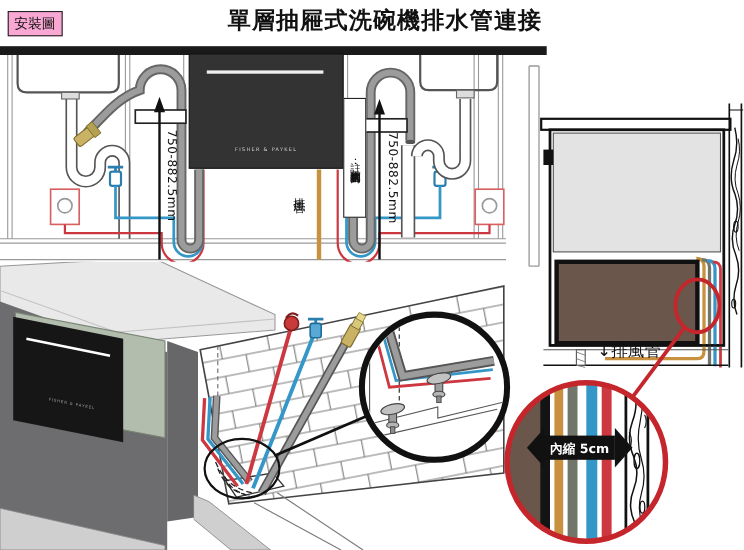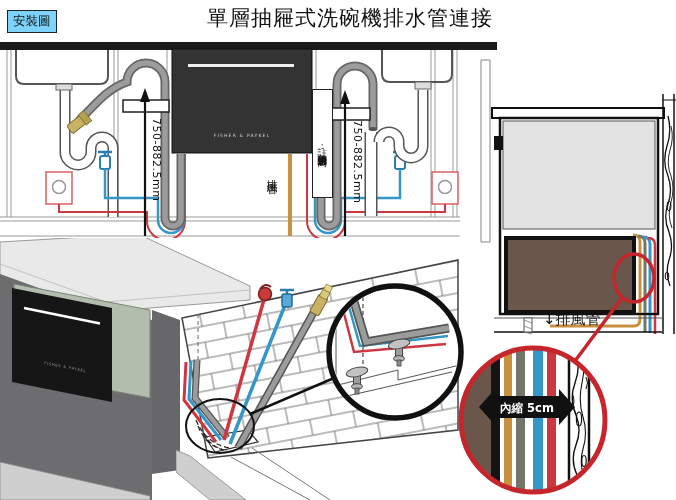--- a/index.html
+++ b/index.html
@@ -2,22 +2,22 @@
 <html style="--highlight_red: #c5262c; --power_line: #cd3740; --water_line: #3596c8; --drain_hose: #9c9c9c; --exhaust_line: #c8913f; --cabinet_brown: #6a564a; --stripe_olive: #72756a; --appliance_dark: #333333; --panel_green: #b3bdae; --counter_gray: #e3e3e3;"><head>
 <meta charset="utf-8">
 <style>
   html,body { margin:0; padding:0; background:#fff; }
   .page { position:relative; width:676px; height:500px; background:#fff; overflow:hidden;
           font-family:"DejaVu Sans","Liberation Sans",sans-serif; color:#111; }
   svg.panel { position:absolute; display:block; }
   .abs { position:absolute; }
   .vtext { writing-mode:vertical-rl; text-orientation:upright; line-height:1; }
   .rot90 { transform-origin:0 0; transform:rotate(90deg); white-space:nowrap; }
-  .tagbox { border:1.5px solid #222; padding:2px 5px; font-size:12.5px; background:#7dd3fc; }
-  .title { font-size:21px; font-weight:400; letter-spacing:1px; text-align:center; }
+  .tagbox { border:1.5px solid #222; padding:2px 5px; font-size:12.5px; background:#f9a8d4; }
+  .title { font-size:21px; font-weight:700; letter-spacing:1px; text-align:center; }
   .notebox { border:1px solid #222; background:#fff; display:flex; align-items:center; justify-content:center; }
   .smalllabel { font-size:11px; }
 </style>
 </head>
 <body>
 
 <div class="page">
 
   <svg class="panel" id="svg-iso" style="left:0;top:238px" width="252" height="262" viewBox="0 0 252 262">
     <g>

